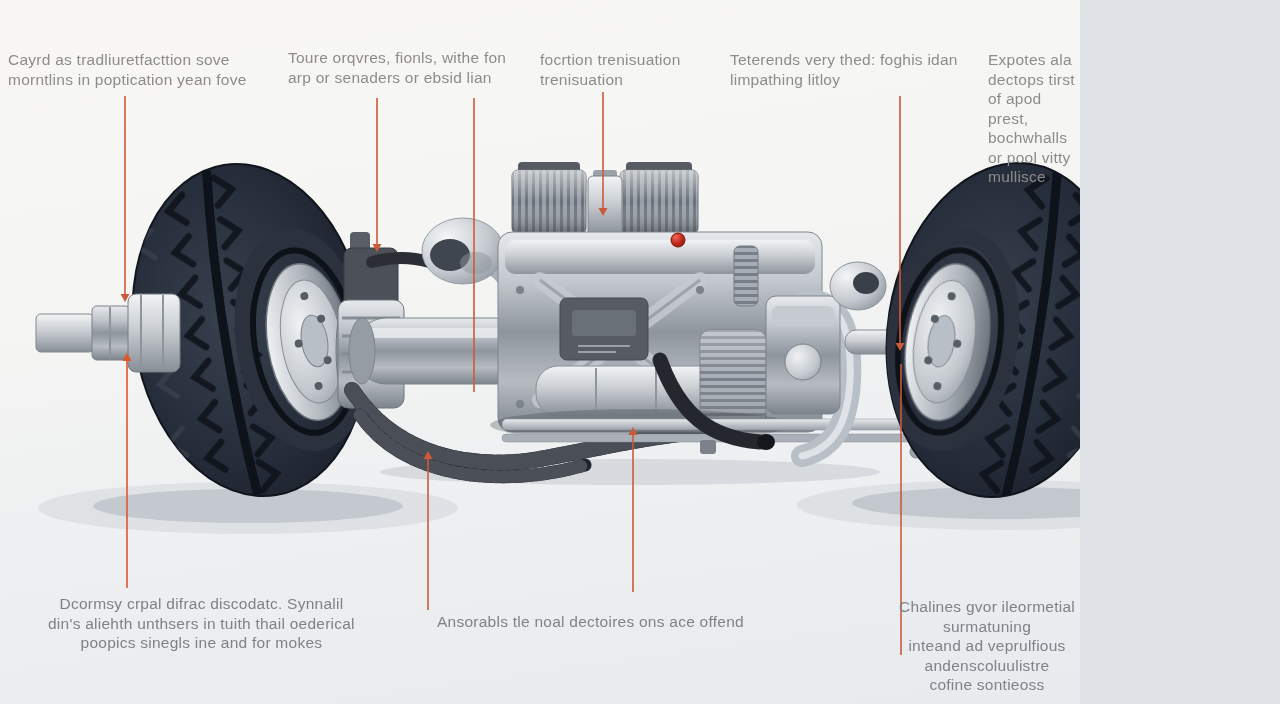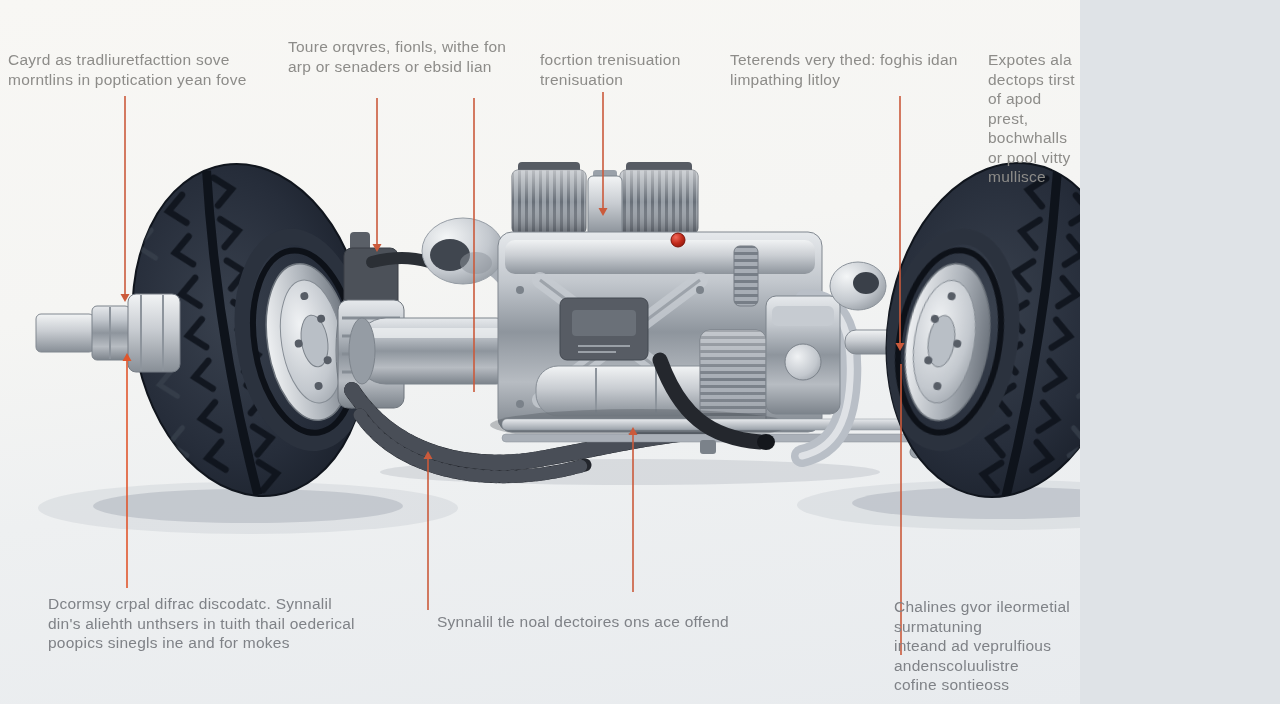--- a/index.html
+++ b/index.html
@@ -7,21 +7,21 @@
     position:relative;width:1080px;height:704px;overflow:hidden;
     background:linear-gradient(172deg,#f8f7f4 0%,#f5f5f3 38%,#eef0f1 62%,#e8ebee 100%);
     font-family:"Liberation Sans",sans-serif;
   }
   .stage svg{position:absolute;left:0;top:0;}
   .label{
     position:absolute;white-space:pre-line;
     font-size:15.5px;line-height:19.5px;letter-spacing:.25px;
   }
   .label.top{color:#8d8c89;}
-  .label.bottom{color:#7f8287;}
+  .label.bottom{color:#7f8287;text-align:center;}
 </style>
 </head>
 <body>
 
 <div class="stage">
 
   <svg width="1280" height="704" viewBox="0 0 1280 704">
     <defs>
       <linearGradient id="met" x1="0" y1="0" x2="0" y2="1">
         <stop offset="0" stop-color="#e6e9ec"></stop>
@@ -320,30 +320,30 @@
           <path d="M633,427 l-4.5,8 h9 z" stroke="none"></path>
       </g>
       <g>
         <line x1="901" y1="655" x2="901" y2="364"></line>
       </g>
     </g>
   </svg>
 
   <div class="label top" style="left:8px;top:50px">Cayrd as tradliuretfacttion sove
 morntlins in poptication yean fove</div>
-  <div class="label top" style="left:288px;top:37px">Toure orqvres, fionls, withe fon
+  <div class="label top" style="left:288px;top:48px">Toure orqvres, fionls, withe fon
 arp or senaders or ebsid lian</div>
   <div class="label top" style="left:540px;top:50px">focrtion trenisuation
 trenisuation</div>
   <div class="label top" style="left:988px;top:50px">Expotes ala dectops tirst of apod prest,
 bochwhalls or pool vitty mullisce</div>
   <div class="label top" style="left:730px;top:50px">Teterends very thed: foghis idan
 limpathing litloy</div>
 
   <div class="label bottom" style="left:48px;top:594px">Dcormsy crpal difrac discodatc. Synnalil
 din's aliehth unthsers in tuith thail oederical
 poopics sinegls ine and for mokes</div>
-  <div class="label bottom" style="left:437px;top:612px">Synnalil tle noal dectoires ons ace offend</div>
+  <div class="label bottom" style="left:437px;top:612px">Ansorabls tle noal dectoires ons ace offend</div>
   <div class="label bottom" style="left:894px;top:597px">Chalines gvor ileormetial surmatuning
 inteand ad veprulfious andenscoluulistre
 cofine sontieoss</div>
 
 </div>
 
 </body></html>

